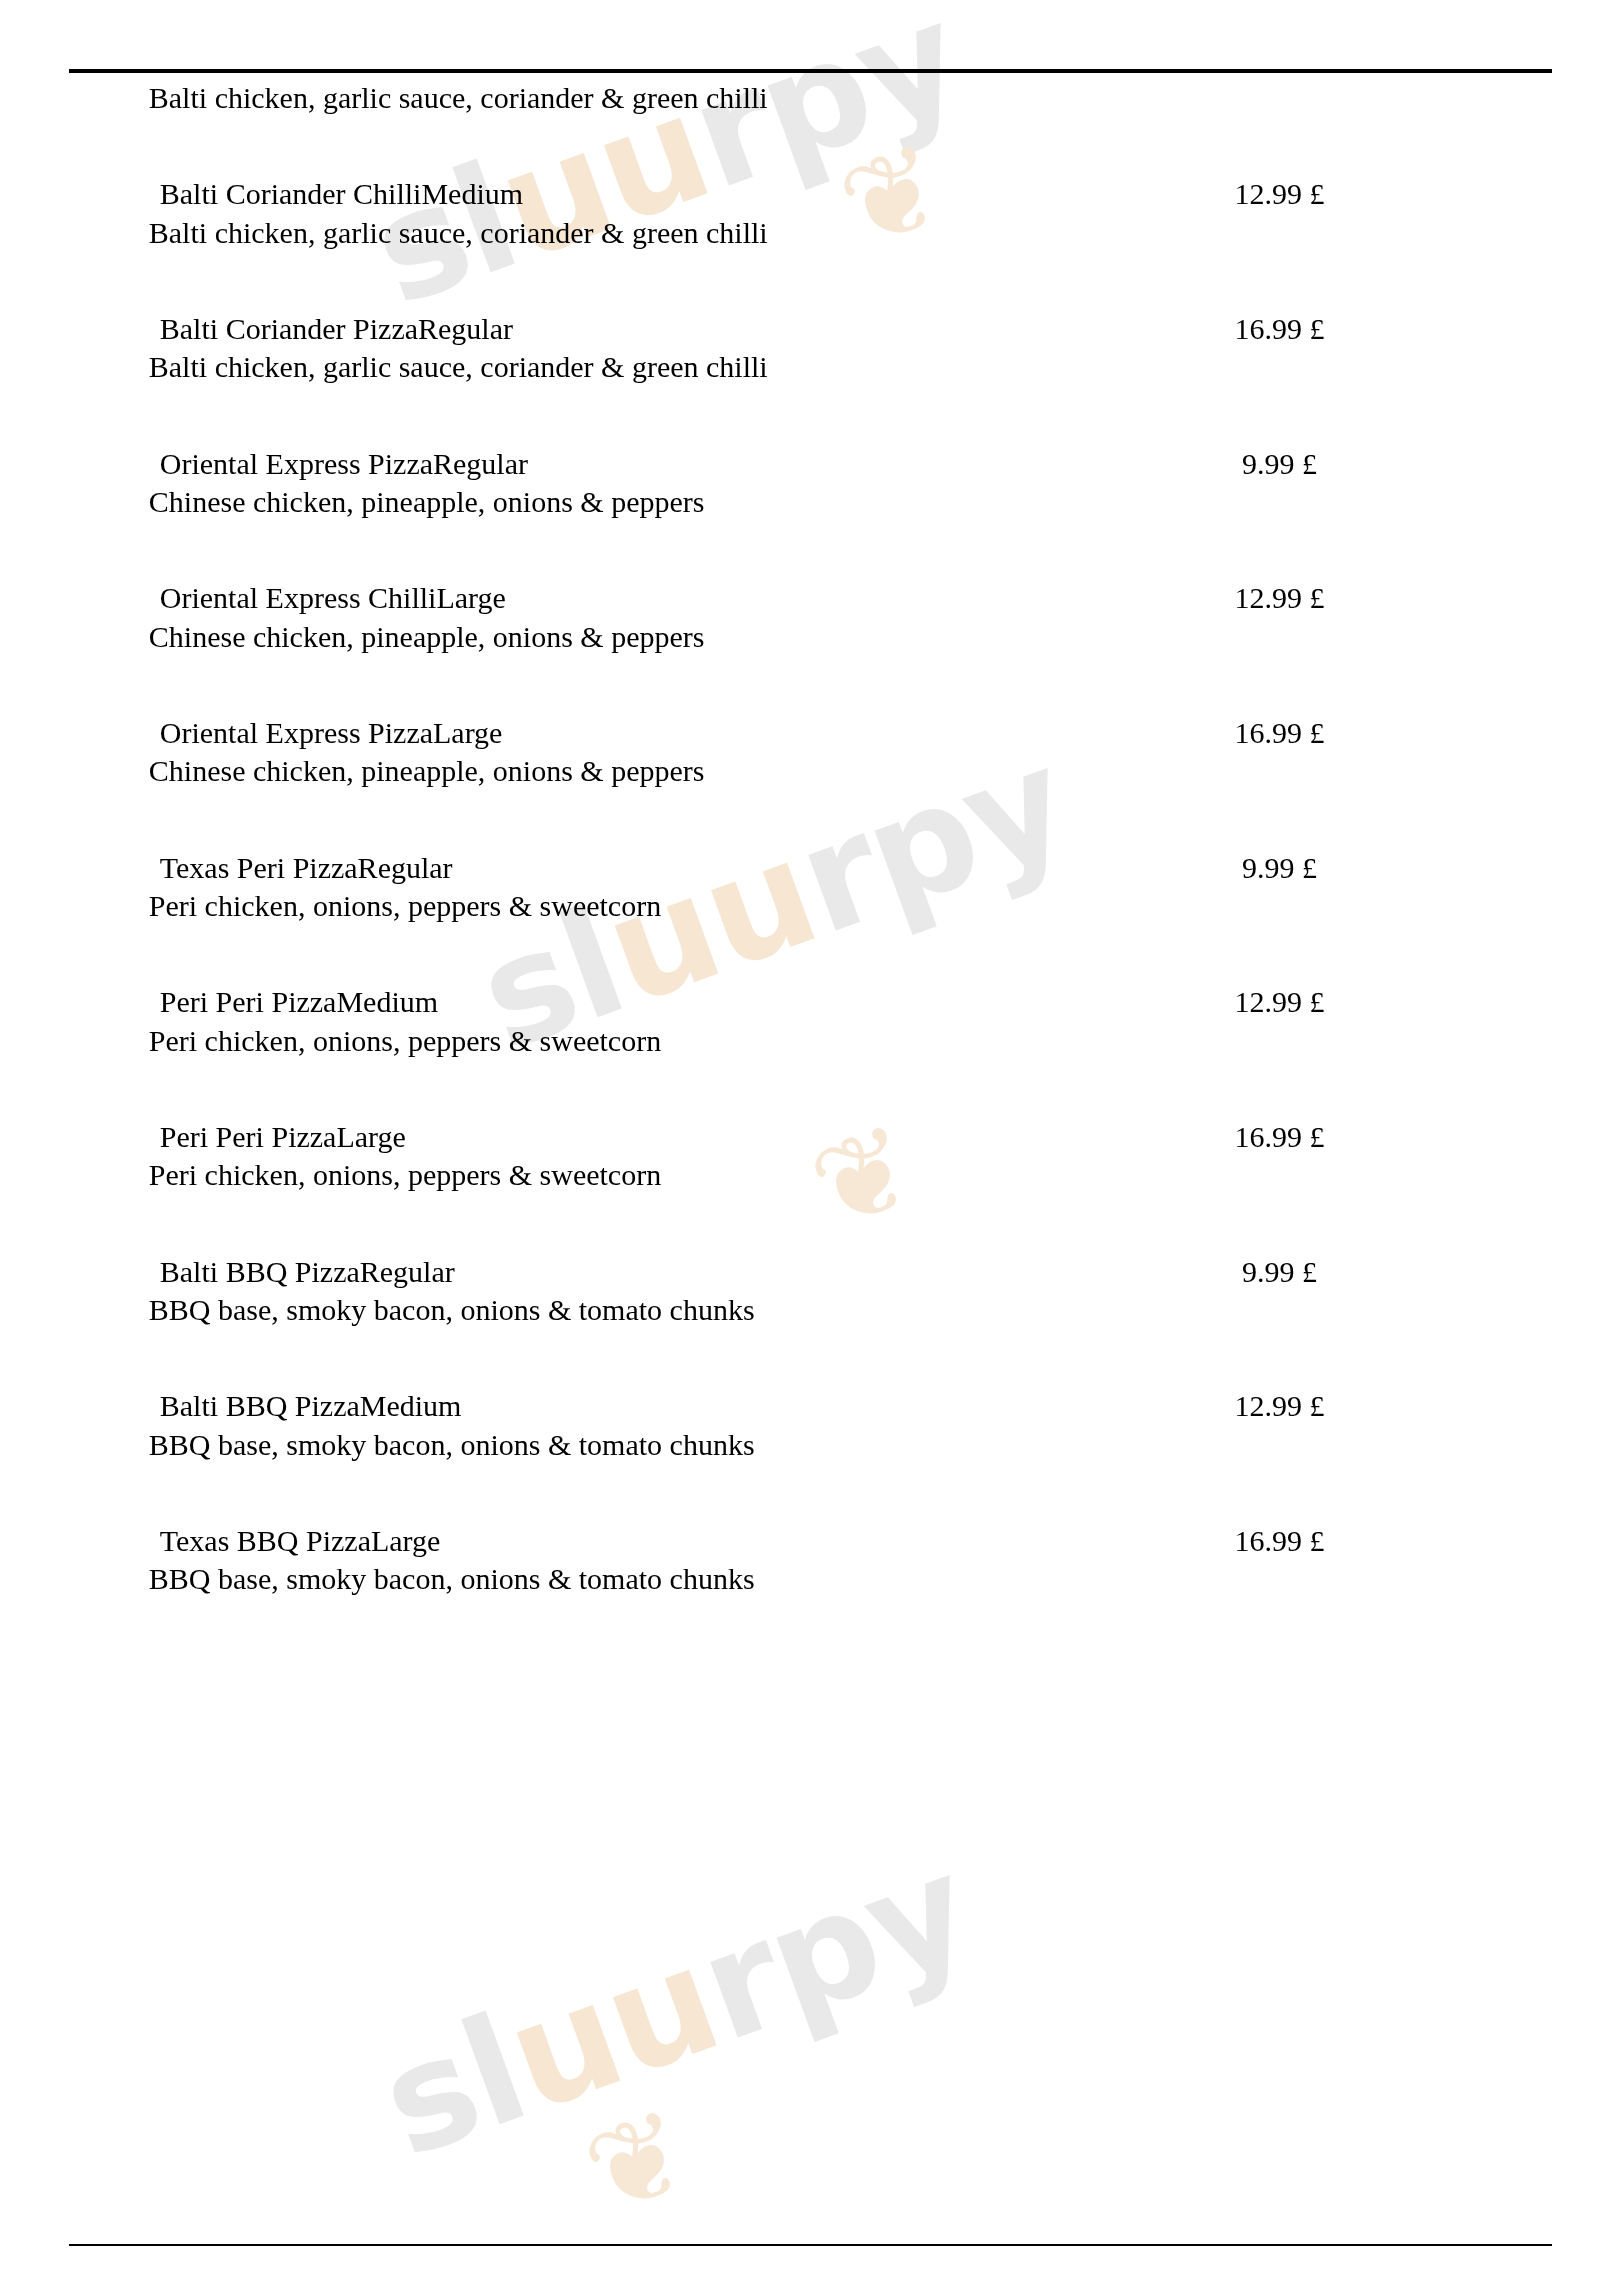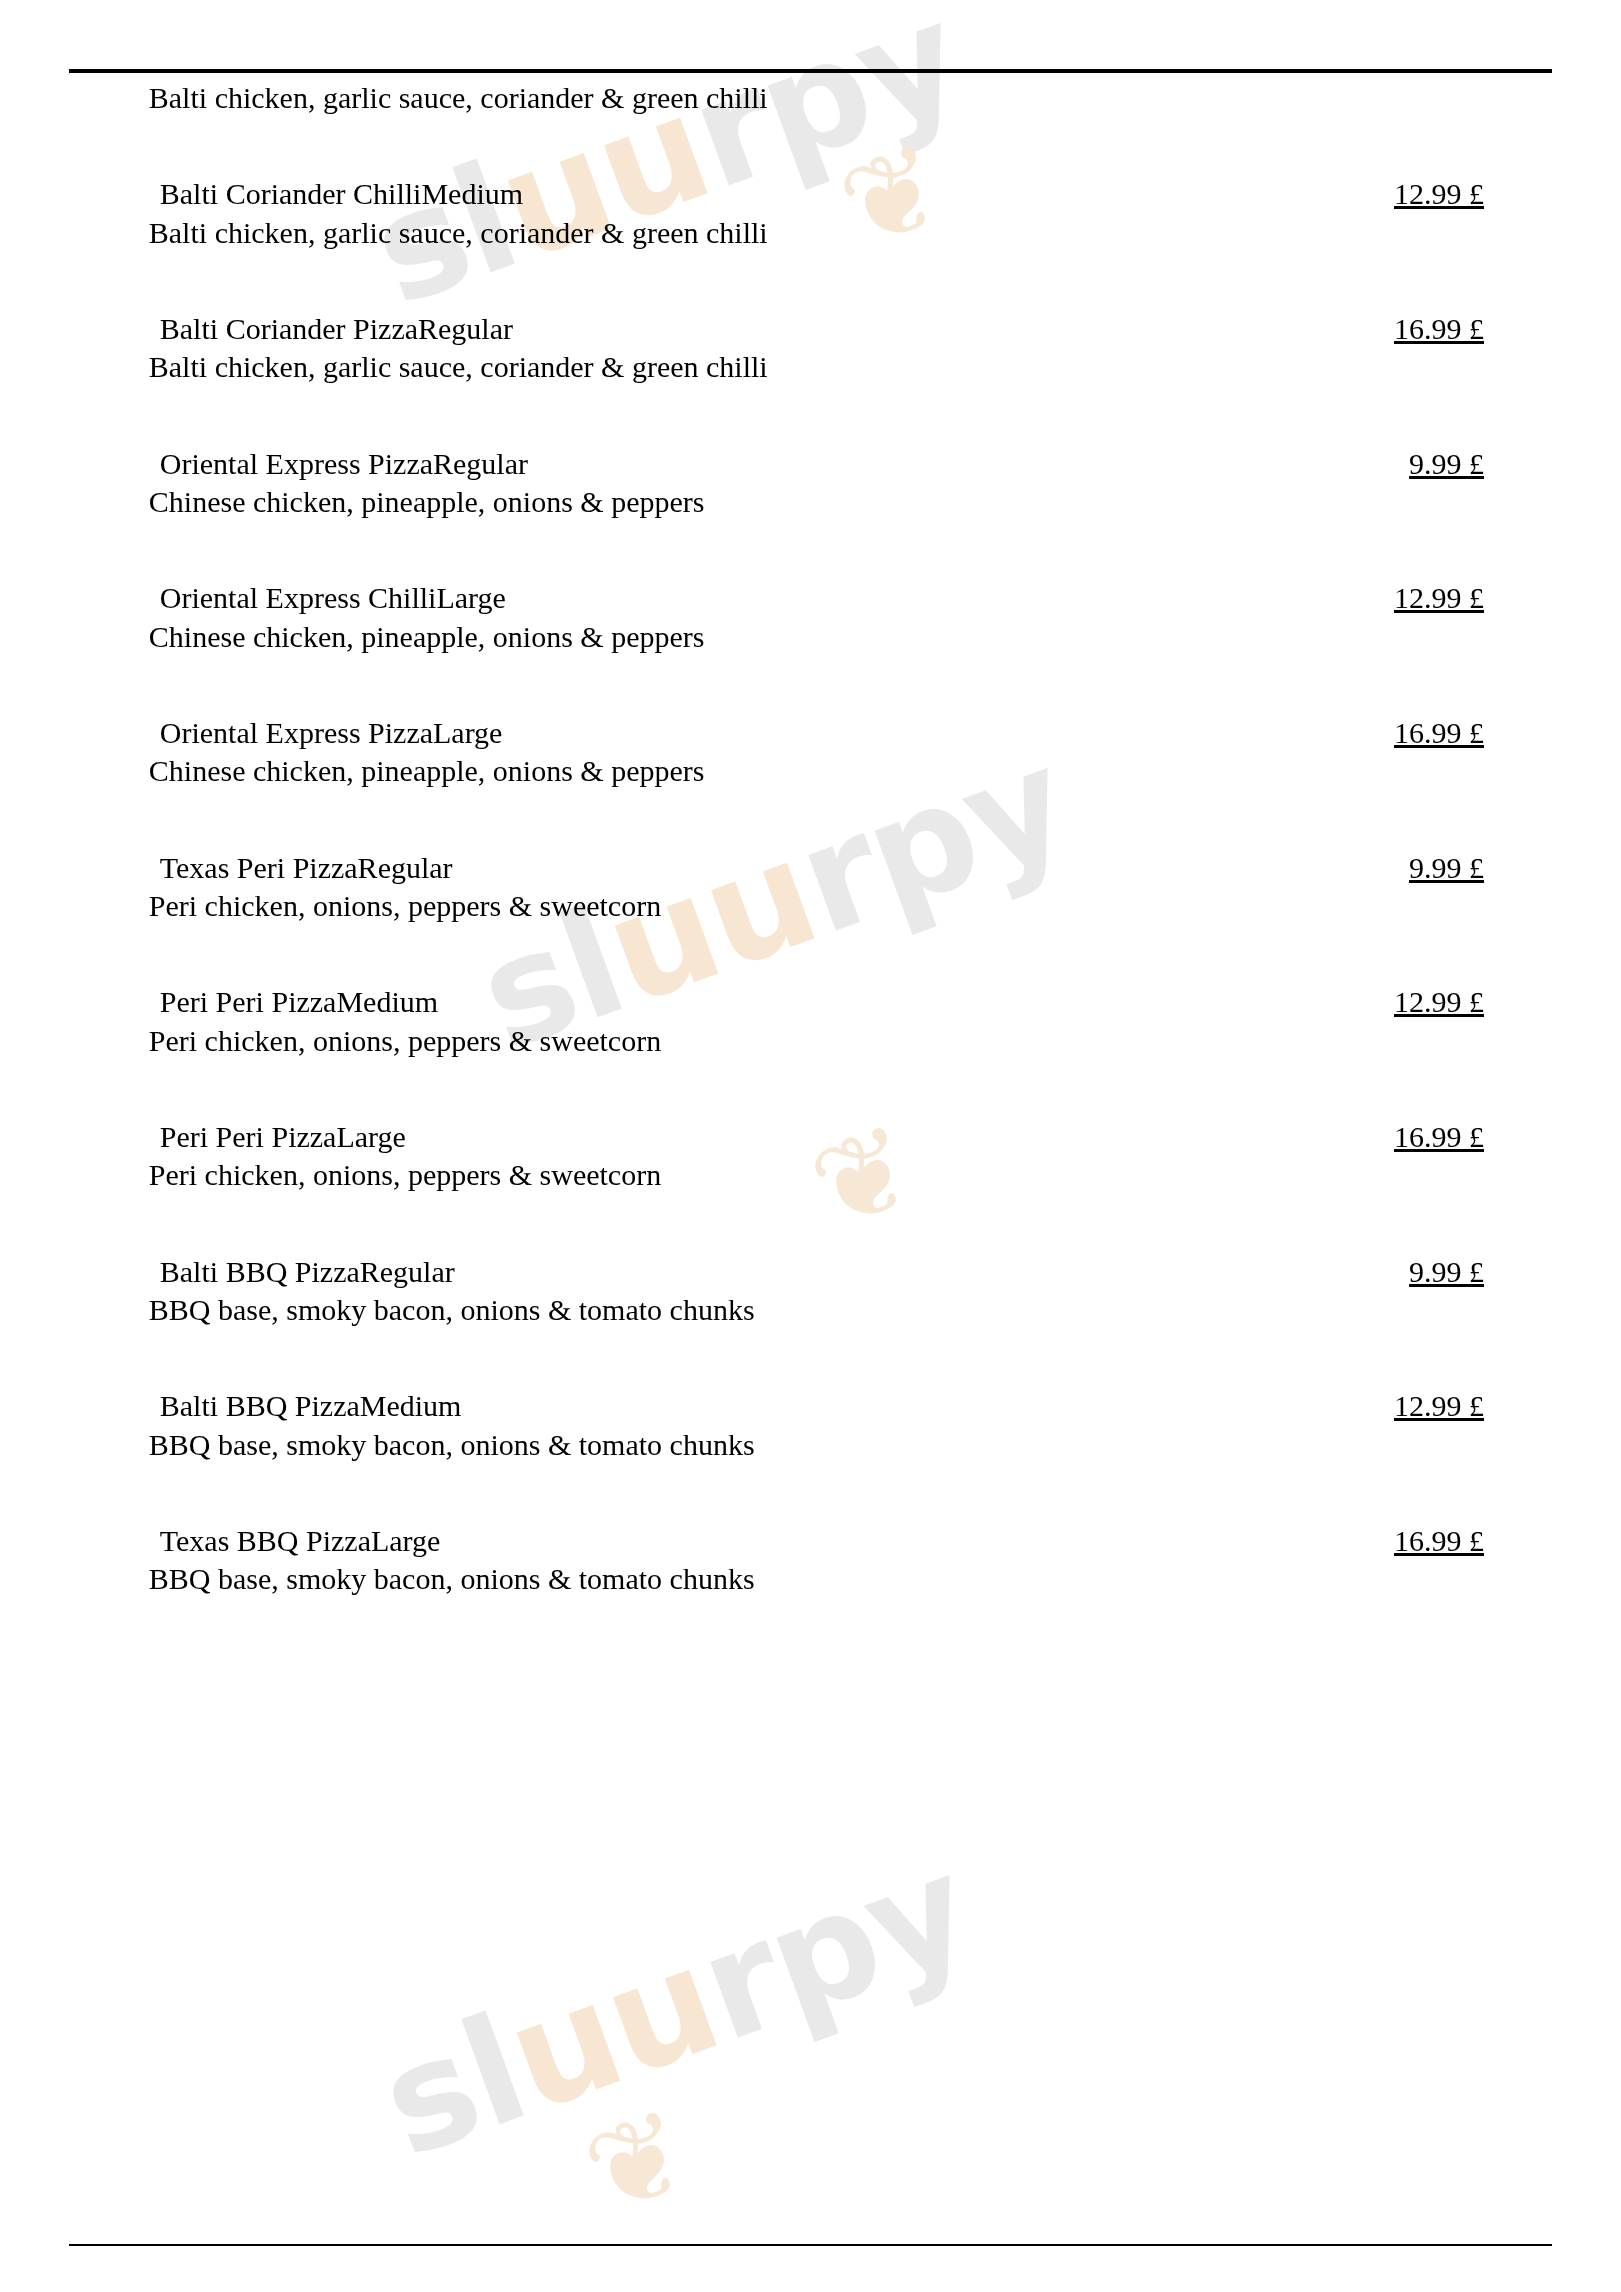--- a/index.html
+++ b/index.html
@@ -100,24 +100,24 @@
     justify-content: space-between;
   }
   .item-name {
     font-size: 30px;
     line-height: 1.18;
     margin-left: 11px;
   }
   .item-price {
     font-size: 30px;
     line-height: 1.18;
-    text-align: right;
+    text-align: center;
     min-width: 147px;
+    margin-right: 131px;
     white-space: nowrap;
-    text-decoration: underline;
   }
   .item-desc {
     font-size: 30px;
     line-height: 1.18;
     margin-top: 2.9px;
   }
 </style>
 </head>
 <body>
 

